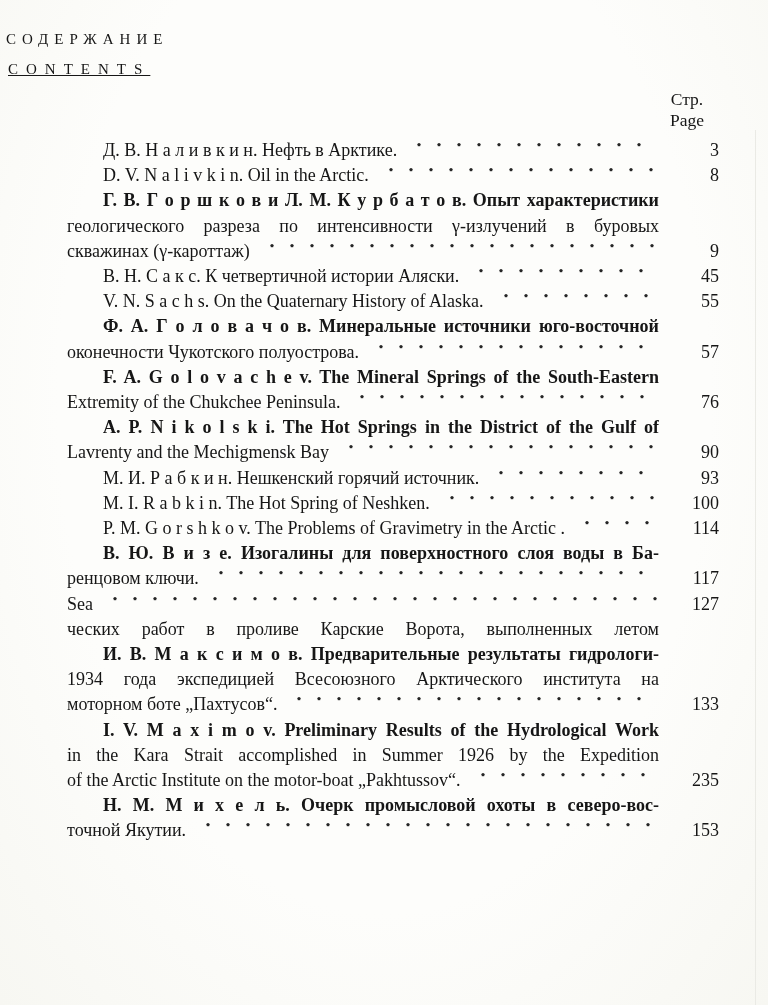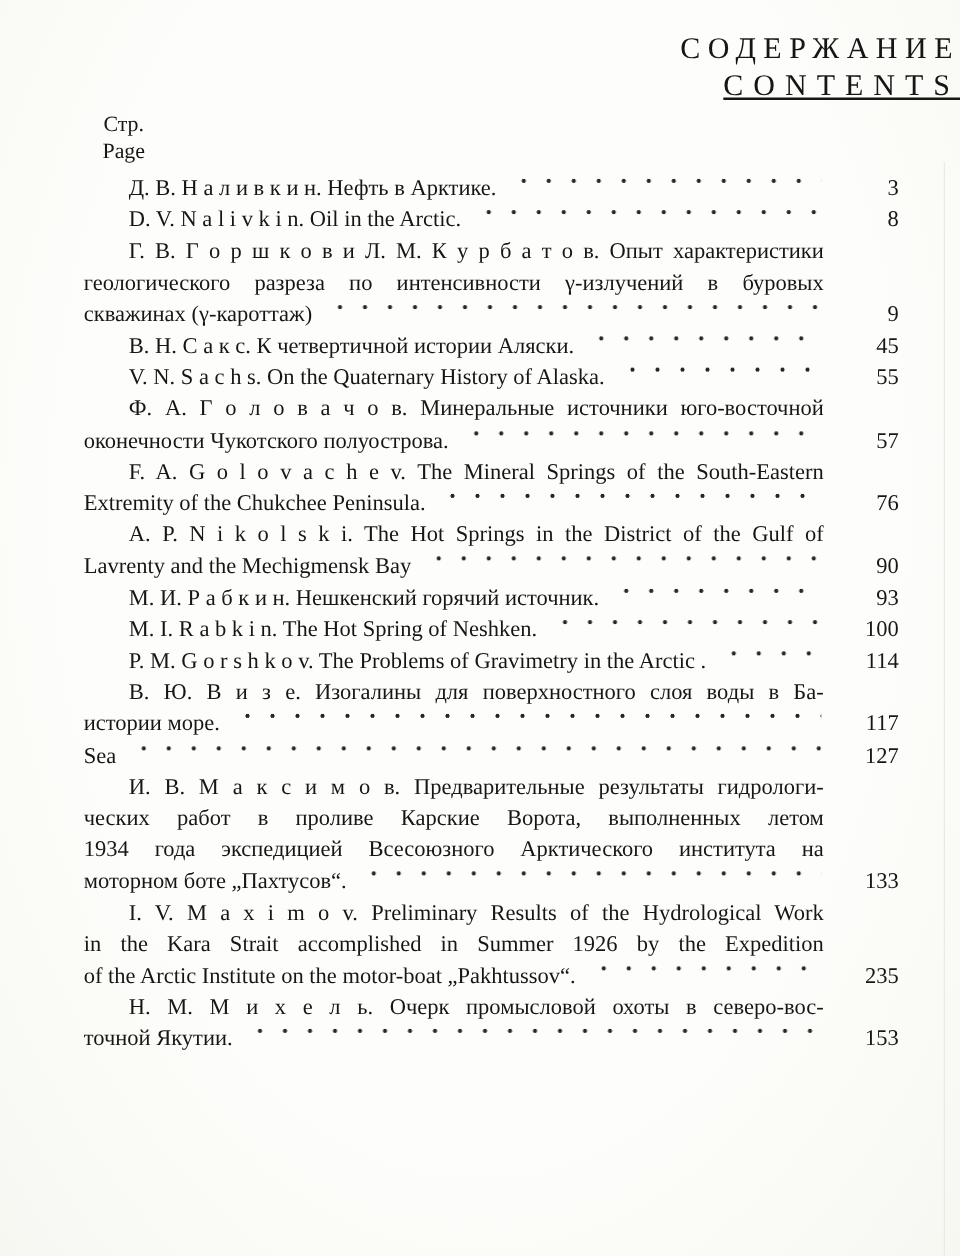--- a/index.html
+++ b/index.html
@@ -13,49 +13,49 @@
     font-family:"Liberation Serif","DejaVu Serif",serif;
     color:#161616;
     box-sizing:border-box;
     padding-top:26px;
   }
   .scan-edge{
     position:absolute;right:12px;top:130px;bottom:0;width:1px;
     background:#eaeae5;
   }
   .title{
-    text-align:right;
-    font-size:24px;
+    text-align:left;
+    font-size:15px;
     letter-spacing:6px;
     padding-left:6px; 
     line-height:26px;
     white-space:nowrap;
   }
   .title.en{letter-spacing:8px;padding-left:8px;margin-top:4px;text-decoration:underline;}
   .colhead{
     width:652px;margin-left:67px;margin-top:7px;
-    display:flex;
+    display:flex;justify-content:flex-end;
   }
   .colhead-inner{
     width:64px;text-align:center;
     font-size:17.5px;line-height:21px;
   }
   .entries{
     width:652px;margin-left:67px;margin-top:7px;
     font-size:18px;line-height:25.2px;
   }
   .jline{
     width:592px;
     text-align:justify;
     text-align-last:justify;
     white-space:normal;
     overflow:hidden;
     height:25.2px;
   }
-  .jline.indent{width:556px;padding-left:36px;}
+  .jline.indent{width:556px;padding-left:36px;font-weight:bold;}
   .row{display:flex;width:652px;align-items:center;}
   .row.indent .ltext{padding-left:36px;}
   .ltext{white-space:nowrap;flex:0 0 auto;}
   .leader{
     flex:1 1 auto;
     align-self:stretch;
     margin:0 10px 0 6px;
     background-image:radial-gradient(circle, #262626 1.4px, rgba(0,0,0,0) 1.9px);
     background-size:20px 25px;
     background-position:left 6px bottom 6px;
@@ -162,35 +162,35 @@
       <div class="entry">
         <div class="row indent">
           <span class="ltext">P. M. G o r s h k o v. The Problems of Gravimetry in the Arctic .</span>
           <span class="leader"></span>
           <span class="pagenum">114</span>
         </div>
       </div>
       <div class="entry">
         <div class="jline indent">В. Ю. В и з е. Изогалины для поверхностного слоя воды в Ба-</div>
         <div class="row">
-          <span class="ltext">истории море.</span>
+          <span class="ltext">ренцовом ключи.</span>
           <span class="leader"></span>
           <span class="pagenum">117</span>
         </div>
       </div>
       <div class="entry">
         <div class="row">
           <span class="ltext">Sea</span>
           <span class="leader"></span>
           <span class="pagenum">127</span>
         </div>
       </div>
       <div class="entry">
+        <div class="jline">ческих работ в проливе Карские Ворота, выполненных летом</div>
         <div class="jline indent">И. В. М а к с и м о в. Предварительные результаты гидрологи-</div>
-        <div class="jline">ческих работ в проливе Карские Ворота, выполненных летом</div>
         <div class="jline">1934 года экспедицией Всесоюзного Арктического института на</div>
         <div class="row">
           <span class="ltext">моторном боте „Пахтусов“.</span>
           <span class="leader"></span>
           <span class="pagenum">133</span>
         </div>
       </div>
       <div class="entry">
         <div class="jline indent">I. V. M a x i m o v. Preliminary Results of the Hydrological Work</div>
         <div class="jline">in the Kara Strait accomplished in Summer 1926 by the Expedition</div>

